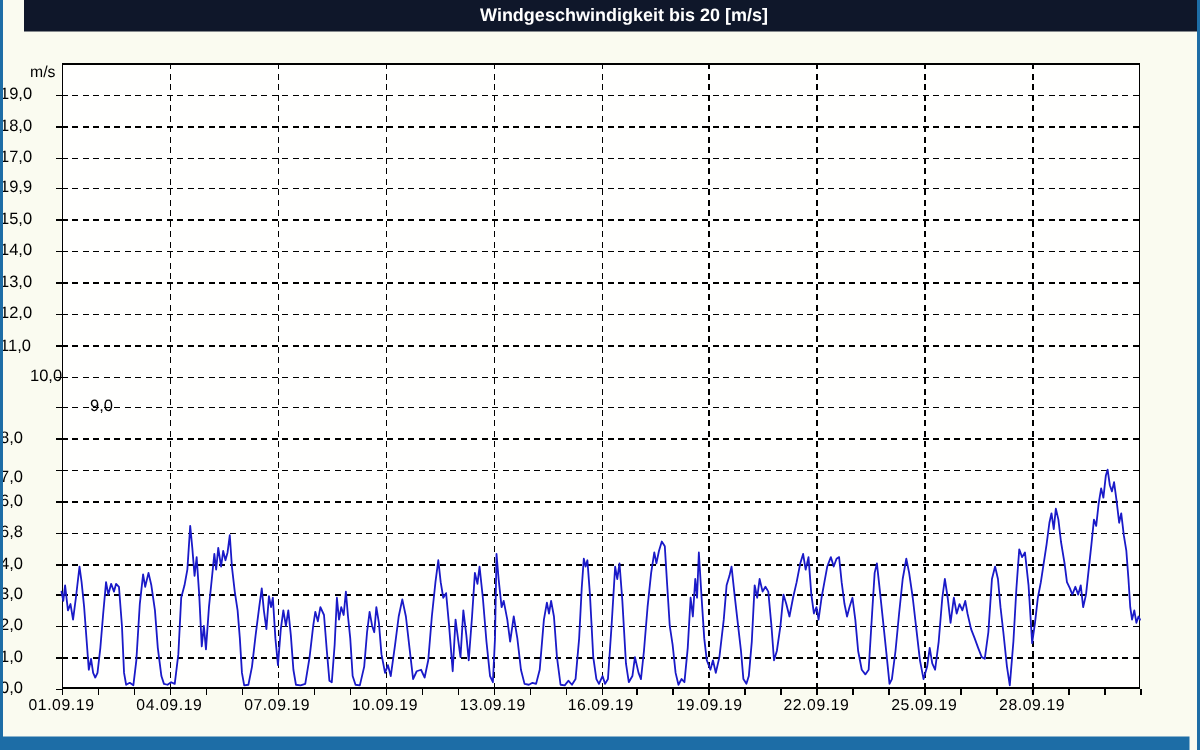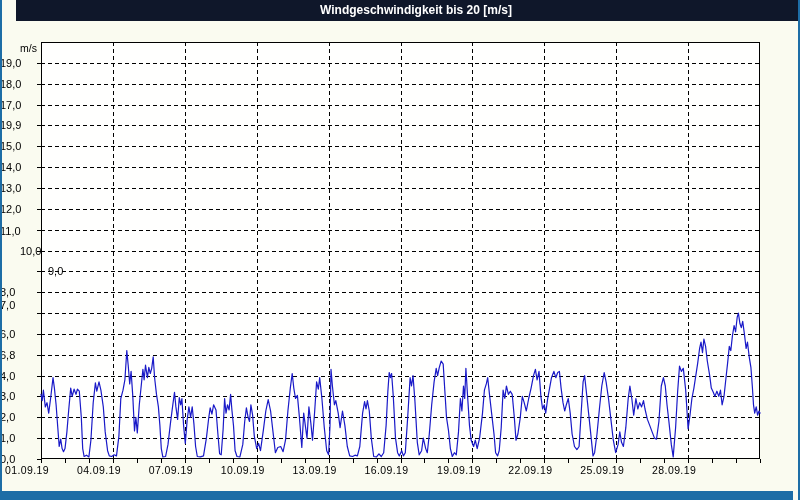--- a/index.html
+++ b/index.html
@@ -7,21 +7,21 @@
   .window{position:relative;width:800px;height:500px;background:#fafbf0;overflow:hidden;}
   .titlebar{position:absolute;left:0;top:0;width:800px;height:21px;
     color:#ffffff;font-size:12px;font-weight:bold;text-align:center;line-height:21px;}
   .side-border{position:absolute;top:0;width:2px;height:500px;}
   .left-border{left:0;}
   .right-border{left:798px;}
   .bottombar{position:absolute;left:2px;top:491px;width:791px;height:9px;}
   .chart-svg{position:absolute;left:0;top:0;width:800px;height:500px;}
   .labels-layer{position:absolute;left:0;top:0;width:759px;height:500px;pointer-events:none;}
   .ylab{position:absolute;width:37px;text-align:left;font-size:11px;color:#000;line-height:12px;}
-  .xlab{position:absolute;width:72px;text-align:left;font-size:10.5px;color:#000;letter-spacing:0.4px;line-height:12px;}
+  .xlab{position:absolute;width:72px;text-align:center;font-size:10.5px;color:#000;letter-spacing:0.4px;line-height:12px;}
   .unitlab{position:absolute;width:37px;text-align:right;font-size:10.5px;color:#000;line-height:12px;}
 </style>
 </head>
 <body>
 
 <div class="window" style="background: rgb(250, 251, 240);">
   <svg class="chart-svg" id="chart-svg" xmlns="http://www.w3.org/2000/svg" width="800" height="500">
       <rect x="41" y="42" width="719" height="417" fill="#fffffe"></rect>
       <line x1="41" y1="438.5" x2="760" y2="438.5" stroke="#000000" stroke-width="1" stroke-dasharray="4 3" shape-rendering="crispEdges"></line>
       <line x1="41" y1="417.5" x2="760" y2="417.5" stroke="#000000" stroke-width="1" stroke-dasharray="4 3" shape-rendering="crispEdges"></line>
@@ -107,23 +107,23 @@
     </svg>
   <div class="labels-layer" id="labels-layer">
       <div class="unitlab" style="left: 0px; top: 42px;">m/s</div>
       <div class="ylab" style="left: 0px; top: 453px;">0,0</div>
       <div class="ylab" style="left: 0px; top: 432.15px;">1,0</div>
       <div class="ylab" style="left: 0px; top: 411.3px;">2,0</div>
       <div class="ylab" style="left: 0px; top: 390.45px;">3,0</div>
       <div class="ylab" style="left: 0px; top: 369.6px;">4,0</div>
       <div class="ylab" style="left: 0px; top: 348.75px;">6,8</div>
       <div class="ylab" style="left: 0px; top: 327.9px;">6,0</div>
-      <div class="ylab" style="left: 0px; top: 299px;">7,0</div>
+      <div class="ylab" style="left: 0px; top: 312px;">7,0</div>
       <div class="ylab" style="left: 0px; top: 286.2px;">8,0</div>
-      <div class="ylab" style="left: 0px; top: 265.35px; padding-left: 48px;">9,0</div>
+      <div class="ylab" style="left: 12px; top: 265.35px; padding-left: 48px;">9,0</div>
       <div class="ylab" style="left: 0px; top: 244.5px; margin-left: 20px;">10,0</div>
       <div class="ylab" style="left: 0px; top: 225px;">11,0</div>
       <div class="ylab" style="left: 0px; top: 202.8px;">12,0</div>
       <div class="ylab" style="left: 0px; top: 181.95px;">13,0</div>
       <div class="ylab" style="left: 0px; top: 161.1px;">14,0</div>
       <div class="ylab" style="left: 0px; top: 140.25px;">15,0</div>
       <div class="ylab" style="left: 0px; top: 119.4px;">19,9</div>
       <div class="ylab" style="left: 0px; top: 98.55px;">17,0</div>
       <div class="ylab" style="left: 0px; top: 77.7px;">18,0</div>
       <div class="ylab" style="left: 0px; top: 56.85px;">19,0</div>

